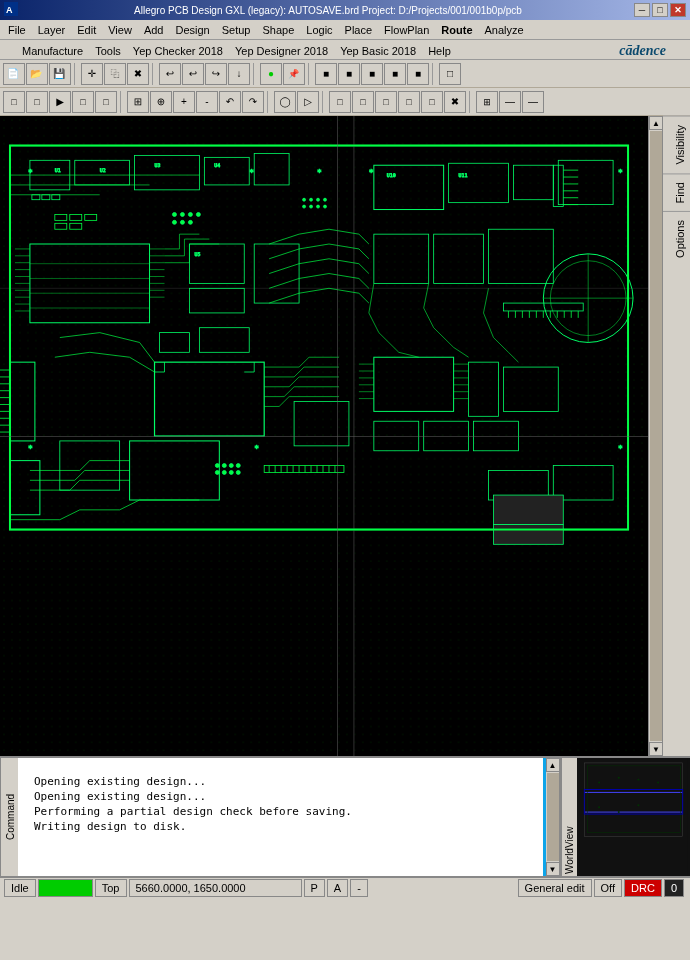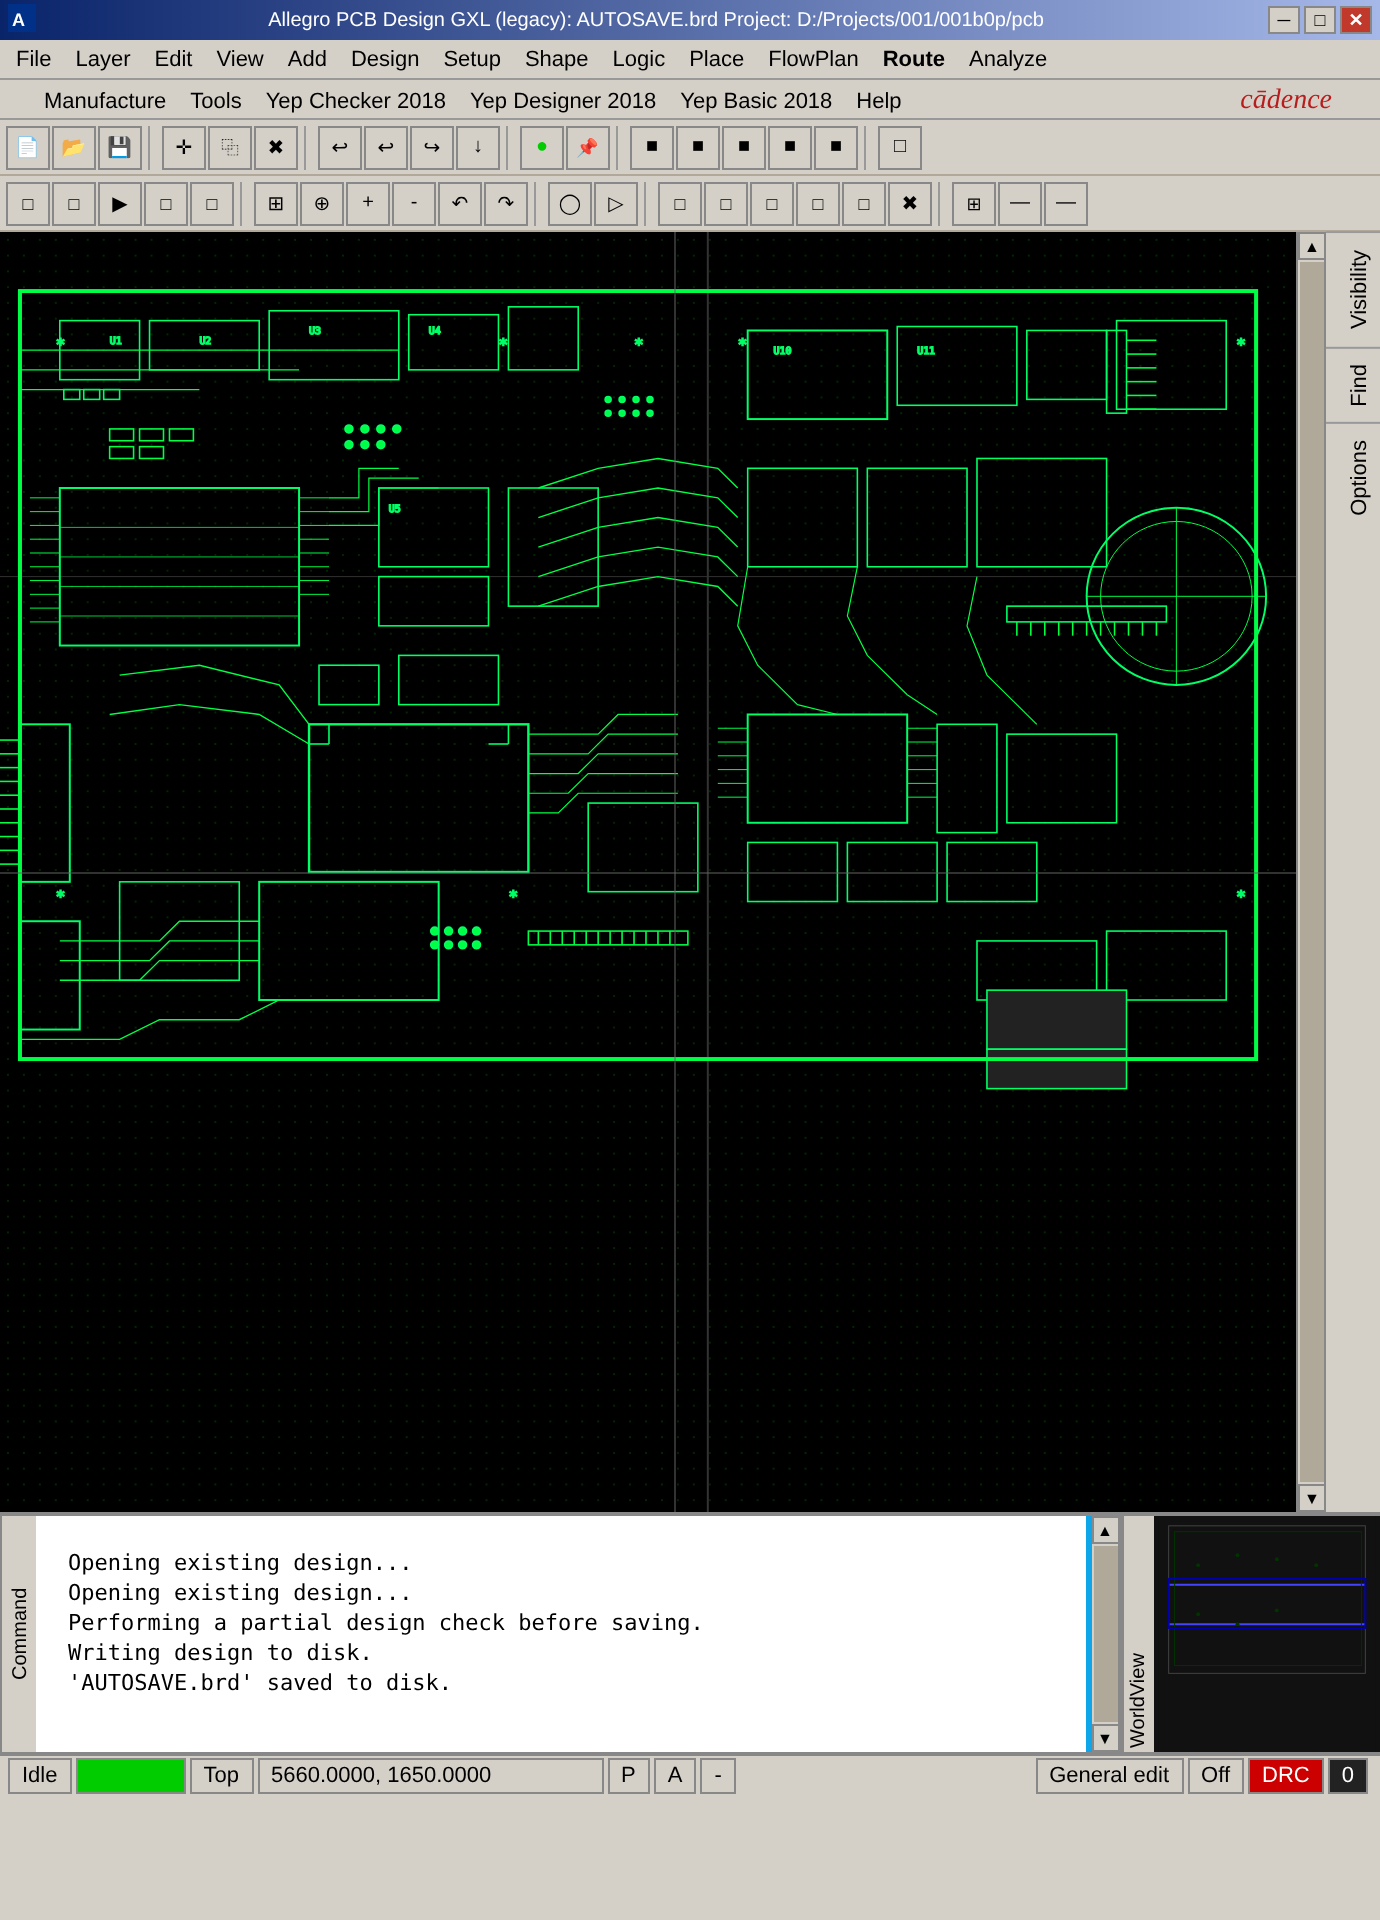--- a/index.html
+++ b/index.html
@@ -59,24 +59,24 @@
       height: 20px;
       display: flex;
       align-items: flex-end;
       padding: 0 16px;
       border-bottom: 1px solid #999;
     }
 
     
     #cadence-logo {
       margin-left: auto;
-      color: #b91c1c;
+      color: #0c4a6e;
       font-size: 14px;
       font-style: italic;
-      font-weight: normal;
+      font-weight: bold;
       padding-right: 8px;
       font-family: serif;
     }
 
     
     .toolbar-row {
       background: #d4d0c8;
       height: 28px;
       display: flex;
       align-items: center;
@@ -734,21 +734,20 @@
 </div>
 
 <div id="bottom-area">
 
   <div id="console-label">Command</div>
   <div id="console-text">
     <div>Opening existing design...</div>
     <div>Opening existing design...</div>
     <div>Performing a partial design check before saving.</div>
     <div>Writing design to disk.</div>
-    <div>'AUTOSAVE.brd' saved to disk.</div>
   </div>
   <div id="console-scroll">
     <div class="scroll-arrow">▲</div>
     <div class="scroll-track"></div>
     <div class="scroll-arrow">▼</div>
   </div>
 
   <div id="worldview-panel">
     <div id="worldview-inner">
       <div id="worldview-label">WorldView</div>

